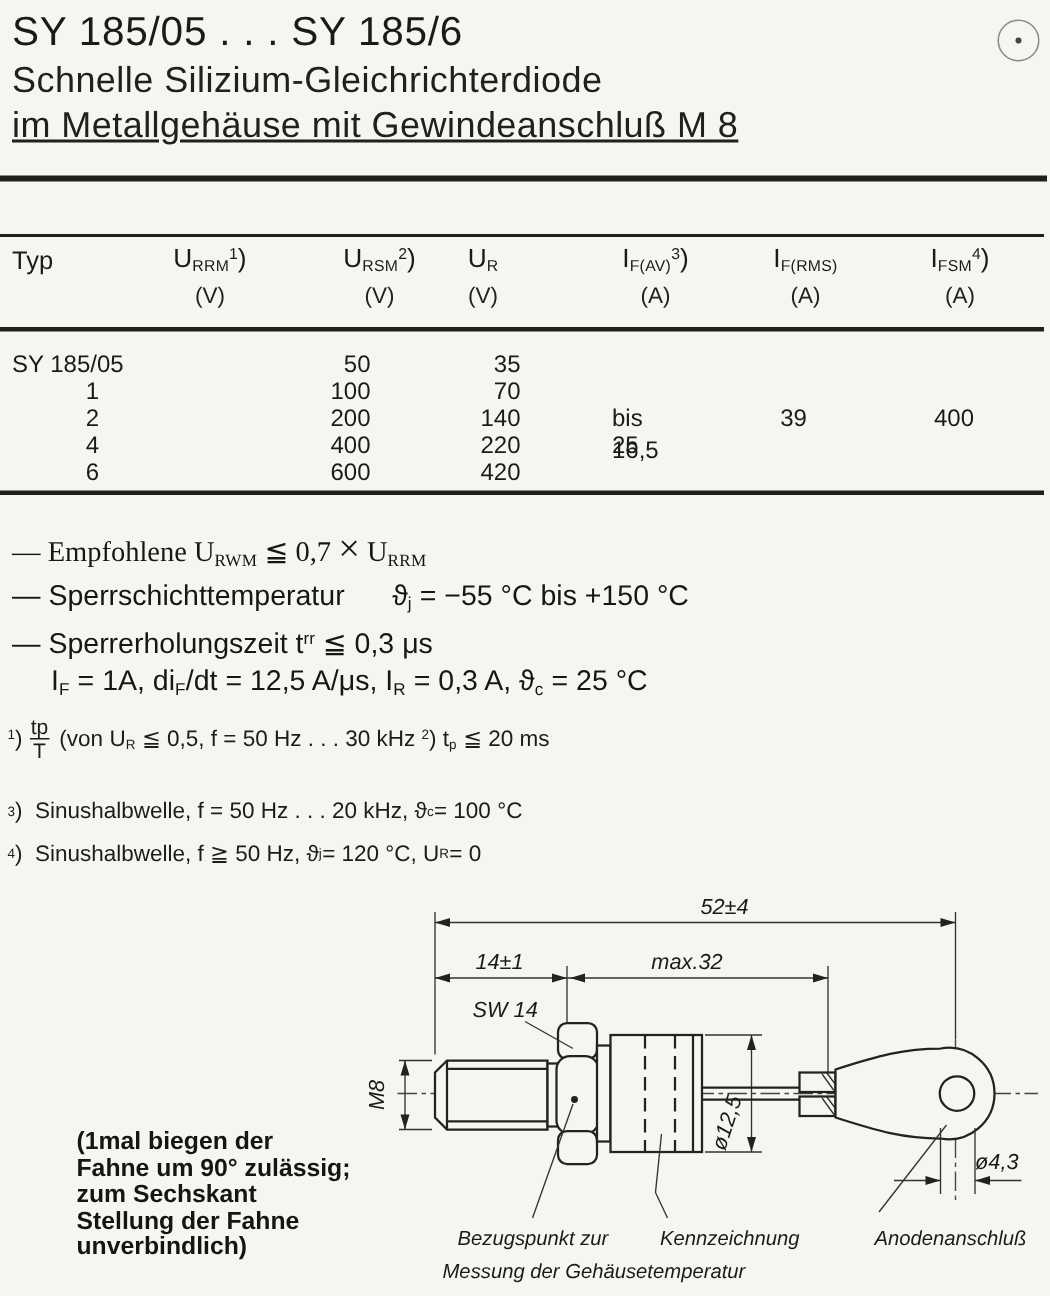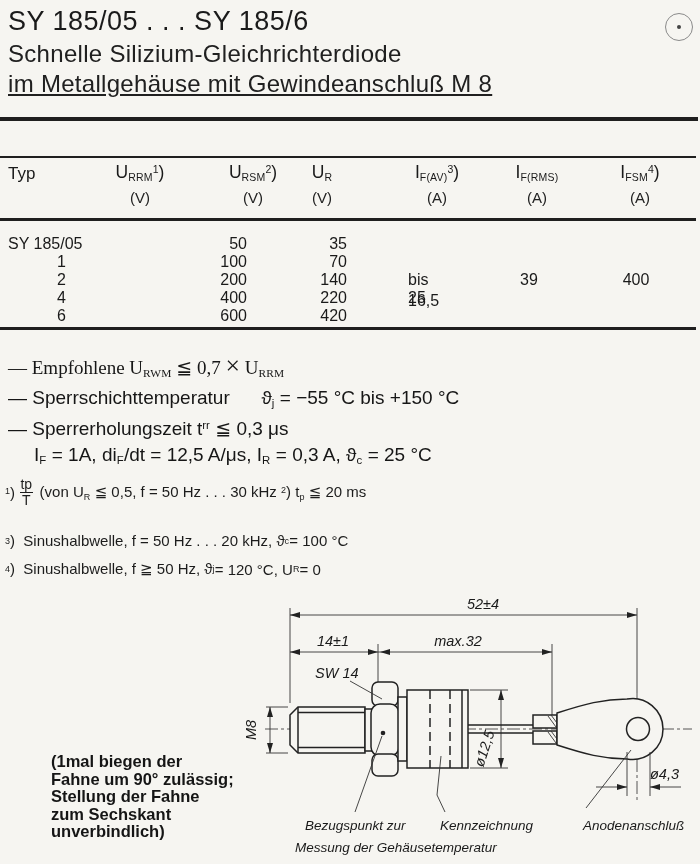--- a/index.html
+++ b/index.html
@@ -114,22 +114,22 @@
       <span class="fb">T</span>
     </span>
     <span>(von U<sub>R</sub> ≦ 0,5, f = 50 Hz . . . 30 kHz <sup>2</sup>) t<sub>p</sub> ≦ 20 ms</span>
   </div>
   <div class="abs fn" style="left:5px; top:532px;"><sup>3</sup>)&nbsp; Sinushalbwelle, f = 50 Hz . . . 20 kHz, ϑ<sub>c</sub> = 100 °C</div>
   <div class="abs fn" style="left:5px; top:560px;"><sup>4</sup>)&nbsp; Sinushalbwelle, f ≧ 50 Hz, ϑ<sub>j</sub> = 120 °C, U<sub>R</sub> = 0</div>
 
   <div class="abs cap" style="left:5px; top:753px;margin-left:46px;">
     <div>(1mal biegen der</div>
     <div>Fahne um 90° zulässig;</div>
+    <div>zum Sechskant</div>
     <div>Stellung der Fahne</div>
-    <div>zum Sechskant</div>
     <div>unverbindlich)</div>
   </div>
 
   <svg class="abs" style="left:240px; top:590px;" width="460" height="274" viewBox="0 0 460 274">
 
     <line class="thin" x1="50" y1="18" x2="50" y2="113"></line>
     <line class="thin" x1="397" y1="18" x2="397" y2="103"></line>
     <line class="thin" x1="138" y1="54" x2="138" y2="98"></line>
     <line class="thin" x1="312" y1="54" x2="312" y2="128"></line>
 

